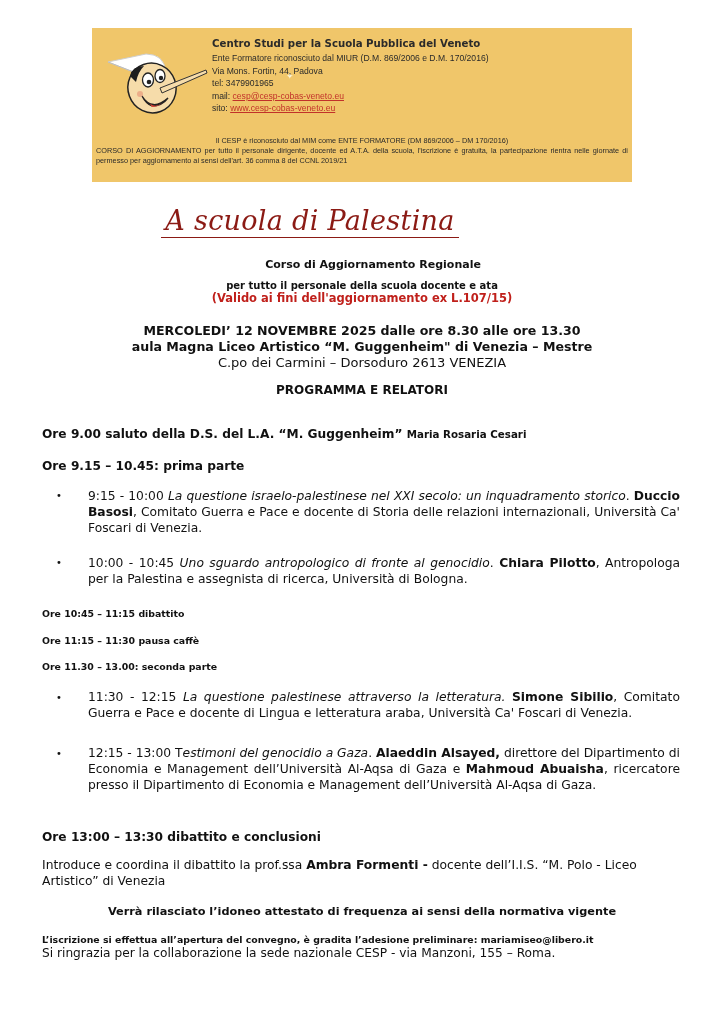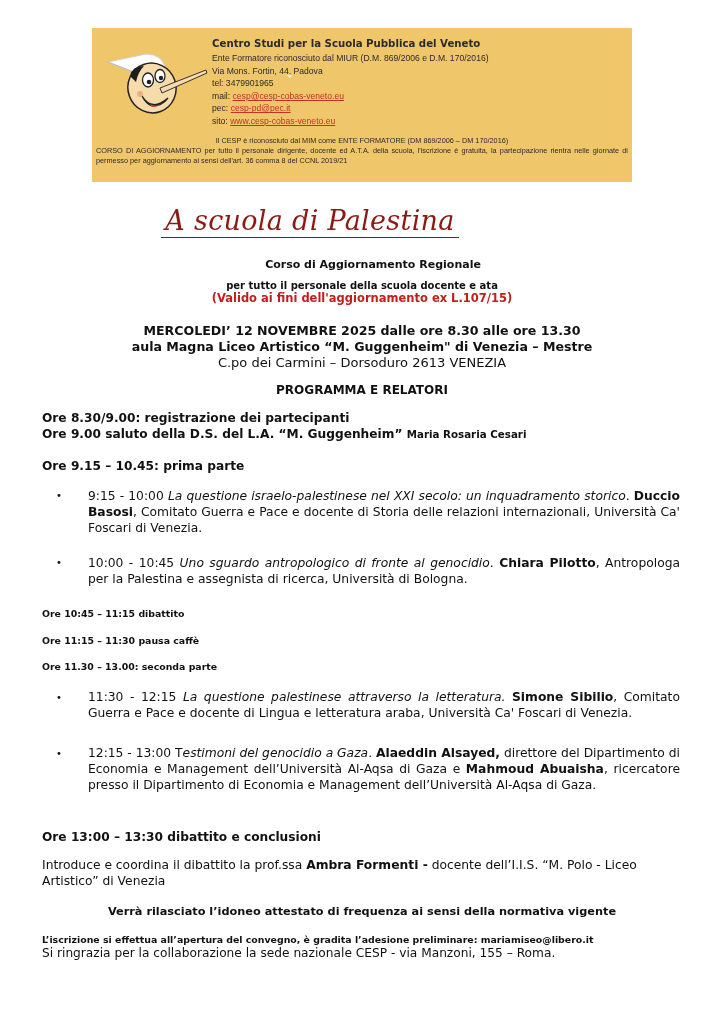--- a/index.html
+++ b/index.html
@@ -76,21 +76,20 @@
 
       <circle cx="38" cy="58" r="3" fill="#e89a7a" opacity="0.7"></circle>
     </svg>
     <span class="spark">✦</span>
     <div class="lines">
       <div class="org">Centro Studi per la Scuola Pubblica del Veneto</div>
       <div>Ente Formatore riconosciuto dal MIUR (D.M. 869/2006 e D.M. 170/2016)</div>
       <div>Via Mons. Fortin, 44, Padova</div>
       <div><span>tel:</span> <span>3479901965</span></div>
       <div><span>mail:</span> <a>cesp@cesp-cobas-veneto.eu</a></div>
-      <div><span>pec:</span> <a>cesp-pd@pec.it</a></div>
       <div><span>sito:</span> <a>www.cesp-cobas-veneto.eu</a></div>
     </div>
     <div class="notes">
       <div class="c">Il CESP è riconosciuto dal MIM come ENTE FORMATORE (DM 869/2006 – DM 170/2016)</div>
       <div class="j">CORSO DI AGGIORNAMENTO per tutto il personale dirigente, docente ed A.T.A. della scuola, l'iscrizione è gratuita, la partecipazione rientra nelle giornate di permesso per aggiornamento ai sensi dell'art. 36 comma 8 del CCNL 2019/21</div>
     </div>
   </div>
 
   <div class="title">
     <span>A scuola di Palestina</span>
@@ -99,21 +98,20 @@
   <div class="center h2">Corso di Aggiornamento Regionale</div>
   <div class="center sub">per tutto il personale della scuola docente e ata</div>
   <div class="center valid">(Valido ai fini dell'aggiornamento ex L.107/15)</div>
 
   <div class="center date">MERCOLEDI’ 12 NOVEMBRE 2025 dalle ore 8.30 alle ore 13.30</div>
   <div class="center place">aula Magna Liceo Artistico “M. Guggenheim" di Venezia – Mestre</div>
   <div class="center addr">C.po dei Carmini – Dorsoduro 2613 VENEZIA</div>
 
   <div class="center prog">PROGRAMMA E RELATORI</div>
 
-  <div class="txt sched-main" style="top:411px;">Ore 8.30/9.00: registrazione dei partecipanti</div>
   <div class="txt sched-main" style="top:427px;">
     <span>Ore 9.00 saluto della D.S. del L.A. “M. Guggenheim”</span>
     <span class="sm-name">Maria Rosaria Cesari</span>
   </div>
   <div class="txt sched-main" style="top:459px;">Ore 9.15 – 10.45: prima parte</div>
 
   <span class="bullet" style="top:490px;">•</span>
   <div class="item" style="top:488px;">
     <span>9:15 - 10:00</span>
     <i>La questione israelo-palestinese nel XXI secolo: un inquadramento storico</i>.

